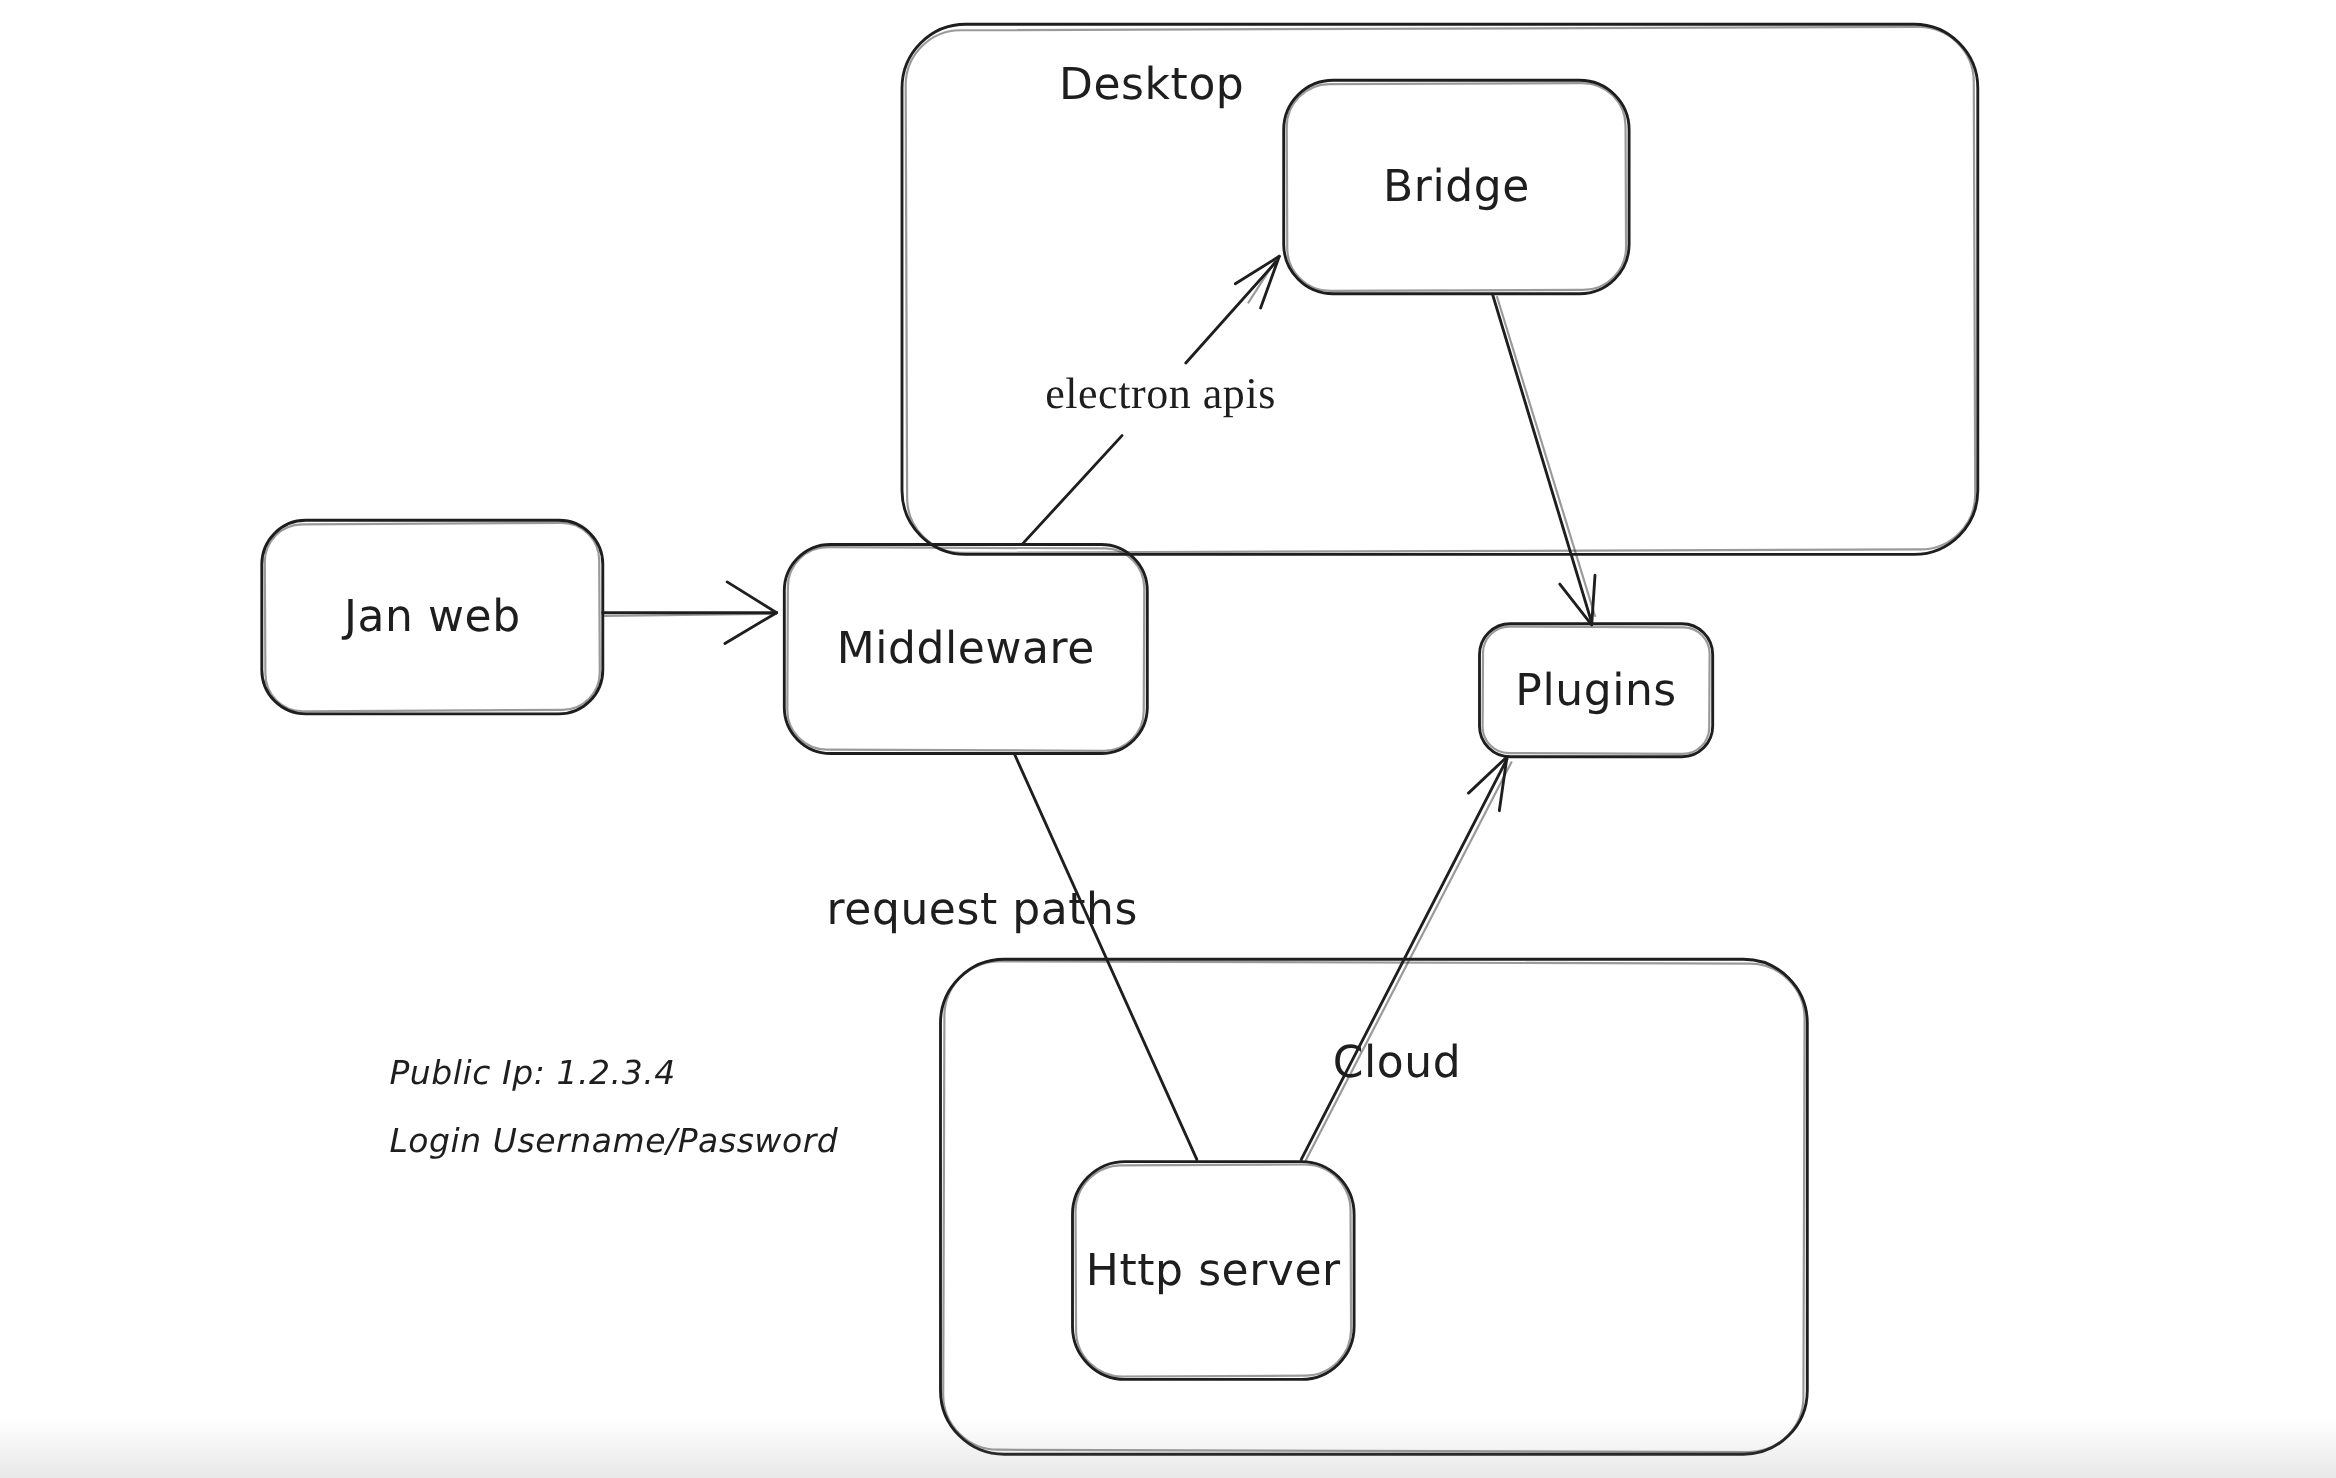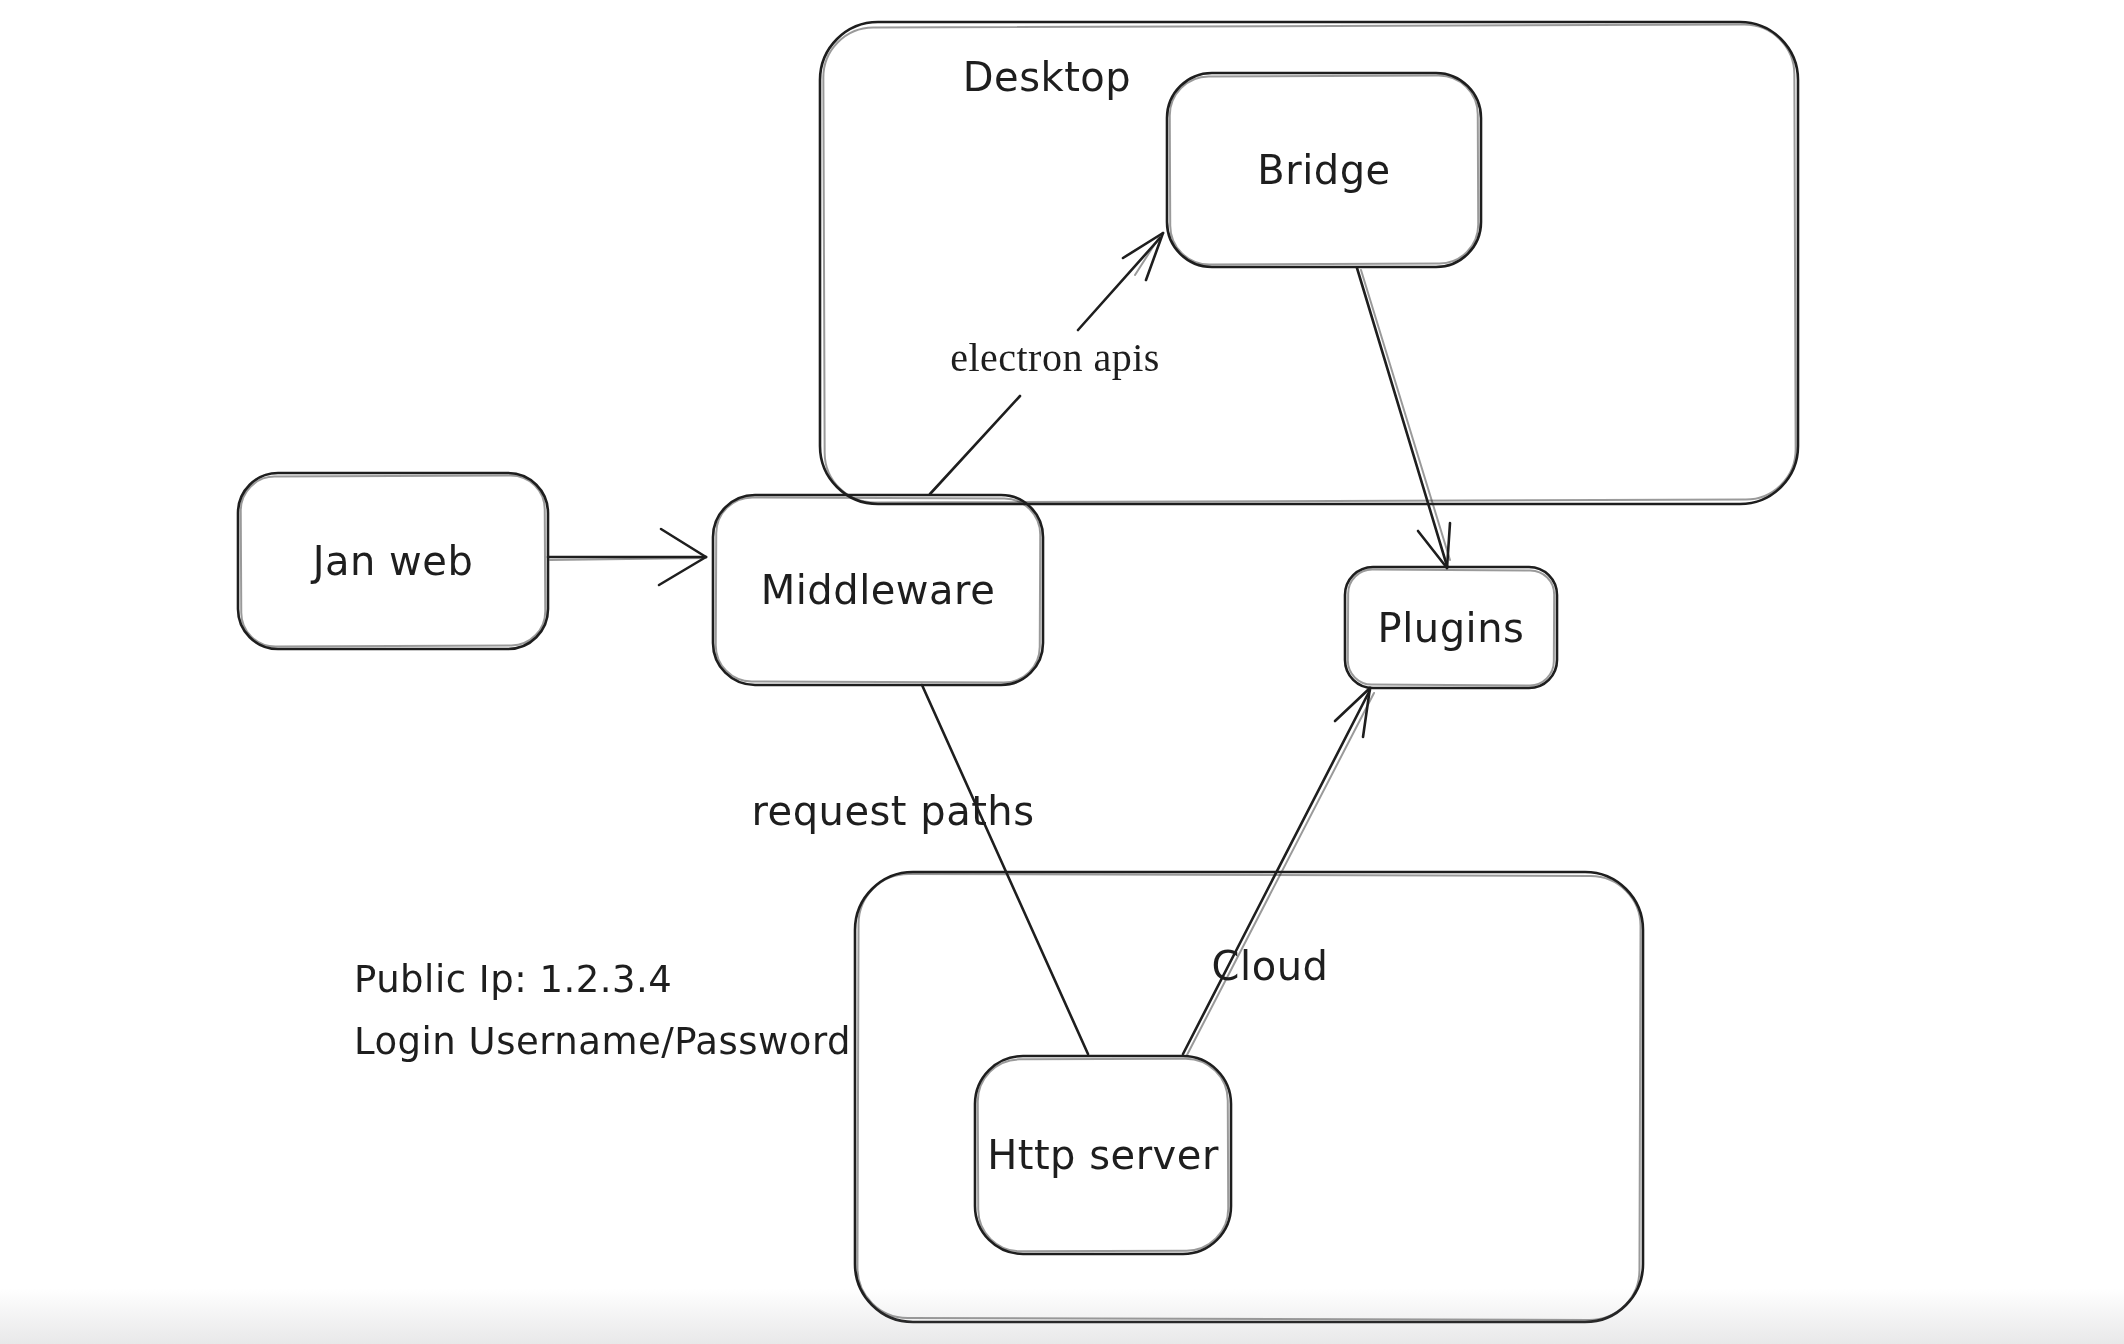--- a/index.html
+++ b/index.html
@@ -11,21 +11,21 @@
   }
   svg.diagram { position:absolute; left:0; top:0; z-index:1; }
   svg.diagram * { stroke:var(--stroke); stroke-width:2.6; fill:none;
                   stroke-linecap:round; stroke-linejoin:round; }
   svg.diagram .overdraw { opacity:.45; stroke-width:2; }
   .lbl {
     position:absolute; z-index:2; display:flex; align-items:center; justify-content:center;
     text-align:center; white-space:nowrap; font-size:40px; line-height:1.1;
     letter-spacing:.5px; pointer-events:auto;
   }
-  .note { position:absolute; z-index:2; font-size:37px; white-space:nowrap; letter-spacing:.5px; }
+  .note { position:absolute; z-index:2; font-size:30px; white-space:nowrap; letter-spacing:.5px;font-style:italic; }
   .bottom-fade {
     position:absolute; left:0; bottom:0; width:100%; height:56px; z-index:3;
     background:linear-gradient(to bottom, rgba(128,128,134,0) 0%, rgba(128,128,134,.18) 100%);
     pointer-events:none;
   }
 </style>
 </head>
 <body>
 
 <div class="canvas">
@@ -109,21 +109,21 @@
   <div class="lbl" style="left:713px; top:495px; width:330px; height:190px;text-align:right;">Middleware</div>
 
   <div class="lbl" style="left:1167px; top:73px; width:314px; height:194px;text-align:right;">Bridge</div>
 
   <div class="lbl" style="left:1345px; top:567px; width:212px; height:121px;">Plugins</div>
 
   <div class="lbl" style="left:975px; top:1056px; width:256px; height:198px;">Http server</div>
 
   <div class="lbl" style="left:905px; top:331px; width:300px; height:54px;font-family:Liberation Serif, serif;">electron apis</div>
 
-  <div class="lbl" style="left:743px; top:784px; width:300px; height:54px;">request paths</div>
+  <div class="lbl" style="left:743px; top:800px; width:300px; height:54px;">request paths</div>
 
   <div>
     <div class="note" style="left:354px; top:958px;">Public Ip: 1.2.3.4</div>
     <div class="note" style="left:354px; top:1020px;">Login Username/Password</div>
   </div>
 
   <div class="bottom-fade"></div>
 </div>
 
 </body></html>

